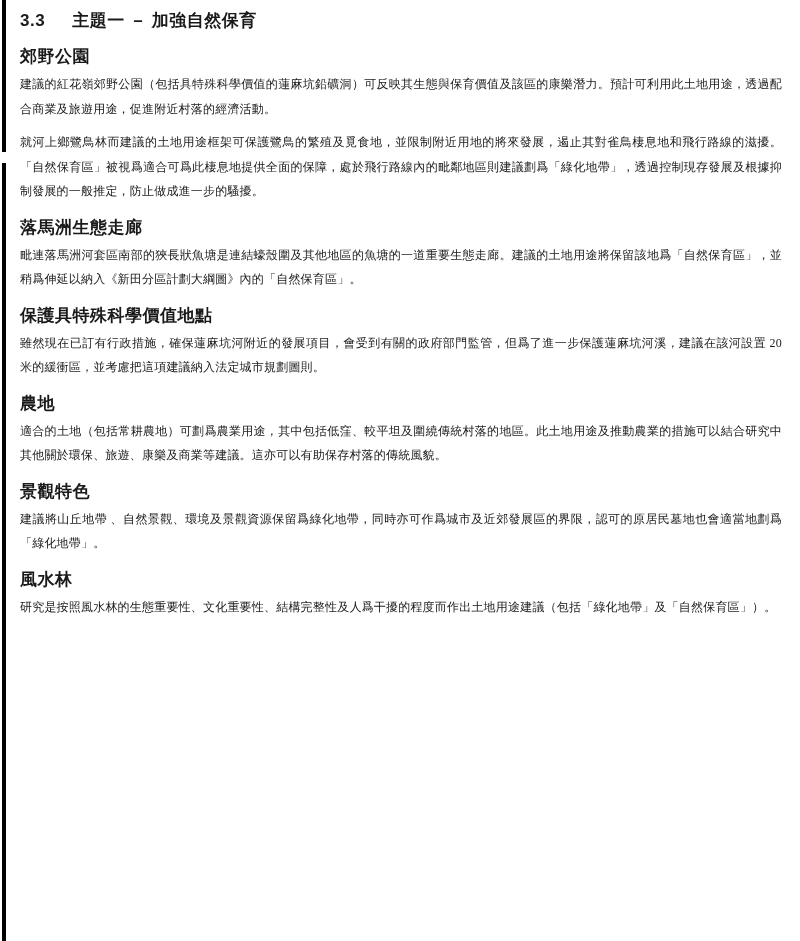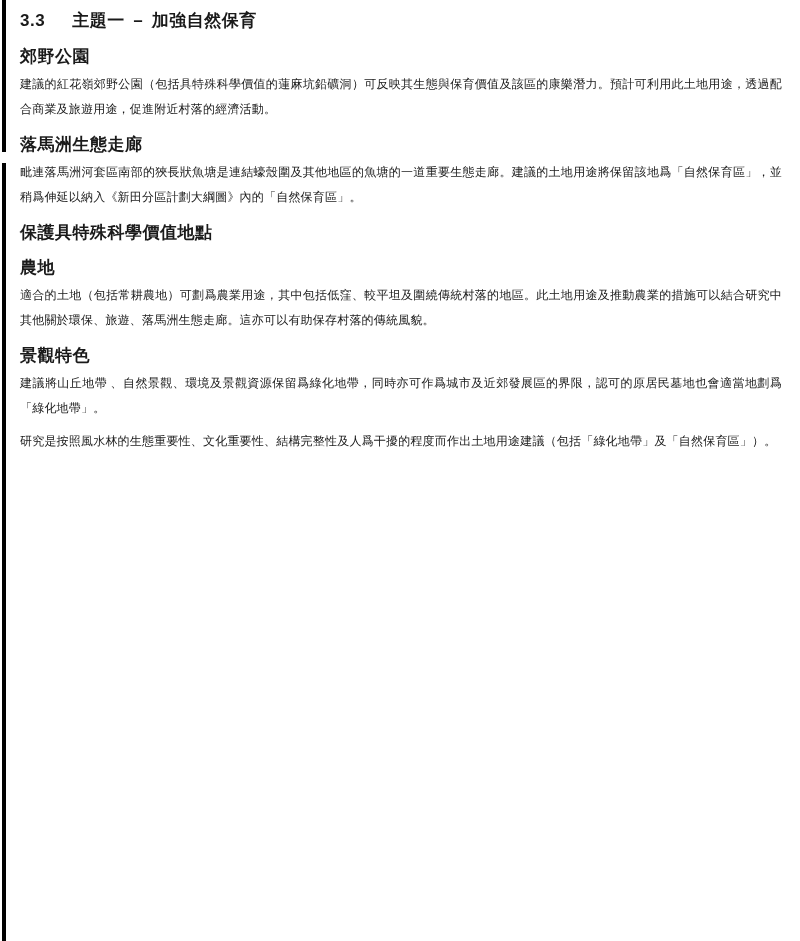--- a/index.html
+++ b/index.html
@@ -69,39 +69,42 @@
     <span class="txt">主題一 － 加強自然保育</span>
   </div>
 
   <div id="sections">
   <section class="doc-section">
     <h2>郊野公園</h2>
   <p>建議的紅花嶺郊野公園（包括具特殊科學價值的蓮麻坑鉛礦洞）可反映其生態與保育價值及該區的康樂潛力。預計可利用此土地用途，透過配合商業及旅遊用途，促進附近村落的經濟活動。</p>
       </section>
 
   <section class="doc-section">
+  <p>就河上鄉鷺鳥林而建議的土地用途框架可保護鷺鳥的繁殖及覓食地，並限制附近用地的將來發展，遏止其對雀鳥棲息地和飛行路線的滋擾。「自然保育區」被視爲適合可爲此棲息地提供全面的保障，處於飛行路線內的毗鄰地區則建議劃爲「綠化地帶」，透過控制現存發展及根據抑制發展的一般推定，防止做成進一步的騷擾。</p>
       </section>
 
   <section class="doc-section">
     <h2>落馬洲生態走廊</h2>
   <p>毗連落馬洲河套區南部的狹長狀魚塘是連結蠔殼圍及其他地區的魚塘的一道重要生態走廊。建議的土地用途將保留該地爲「自然保育區」，並稍爲伸延以納入《新田分區計劃大綱圖》內的「自然保育區」。</p>
       </section>
 
 
   <section class="doc-section">
     <h2>保護具特殊科學價值地點</h2>
+        <p>雖然現在已訂有行政措施，確保蓮麻坑河附近的發展項目，會受到有關的政府部門監管，但爲了進一步保護蓮麻坑河溪，建議在該河設置 20 米的緩衝區，並考慮把這項建議納入法定城市規劃圖則。</p>
       </section>
 
   <section class="doc-section">
     <h2>農地</h2>
-  <p>適合的土地（包括常耕農地）可劃爲農業用途，其中包括低窪、較平坦及圍繞傳統村落的地區。此土地用途及推動農業的措施可以結合研究中其他關於環保、旅遊、落馬洲生態走廊。這亦可以有助保存村落的傳統風貌。</p>
+  <p>適合的土地（包括常耕農地）可劃爲農業用途，其中包括低窪、較平坦及圍繞傳統村落的地區。此土地用途及推動農業的措施可以結合研究中其他關於環保、旅遊、康樂及商業等建議。這亦可以有助保存村落的傳統風貌。</p>
       </section>
 
   <section class="doc-section">
     <h2>景觀特色</h2>
   <p>建議將山丘地帶 、自然景觀、環境及景觀資源保留爲綠化地帶，同時亦可作爲城市及近郊發展區的界限，認可的原居民墓地也會適當地劃爲「綠化地帶」。</p>
       </section>
 
   <section class="doc-section">
+    <h2>風水林</h2>
   <p>研究是按照風水林的生態重要性、文化重要性、結構完整性及人爲干擾的程度而作出土地用途建議（包括「綠化地帶」及「自然保育區」）。</p>
       </section>
 </div>
 </div>
 
 </body></html>

